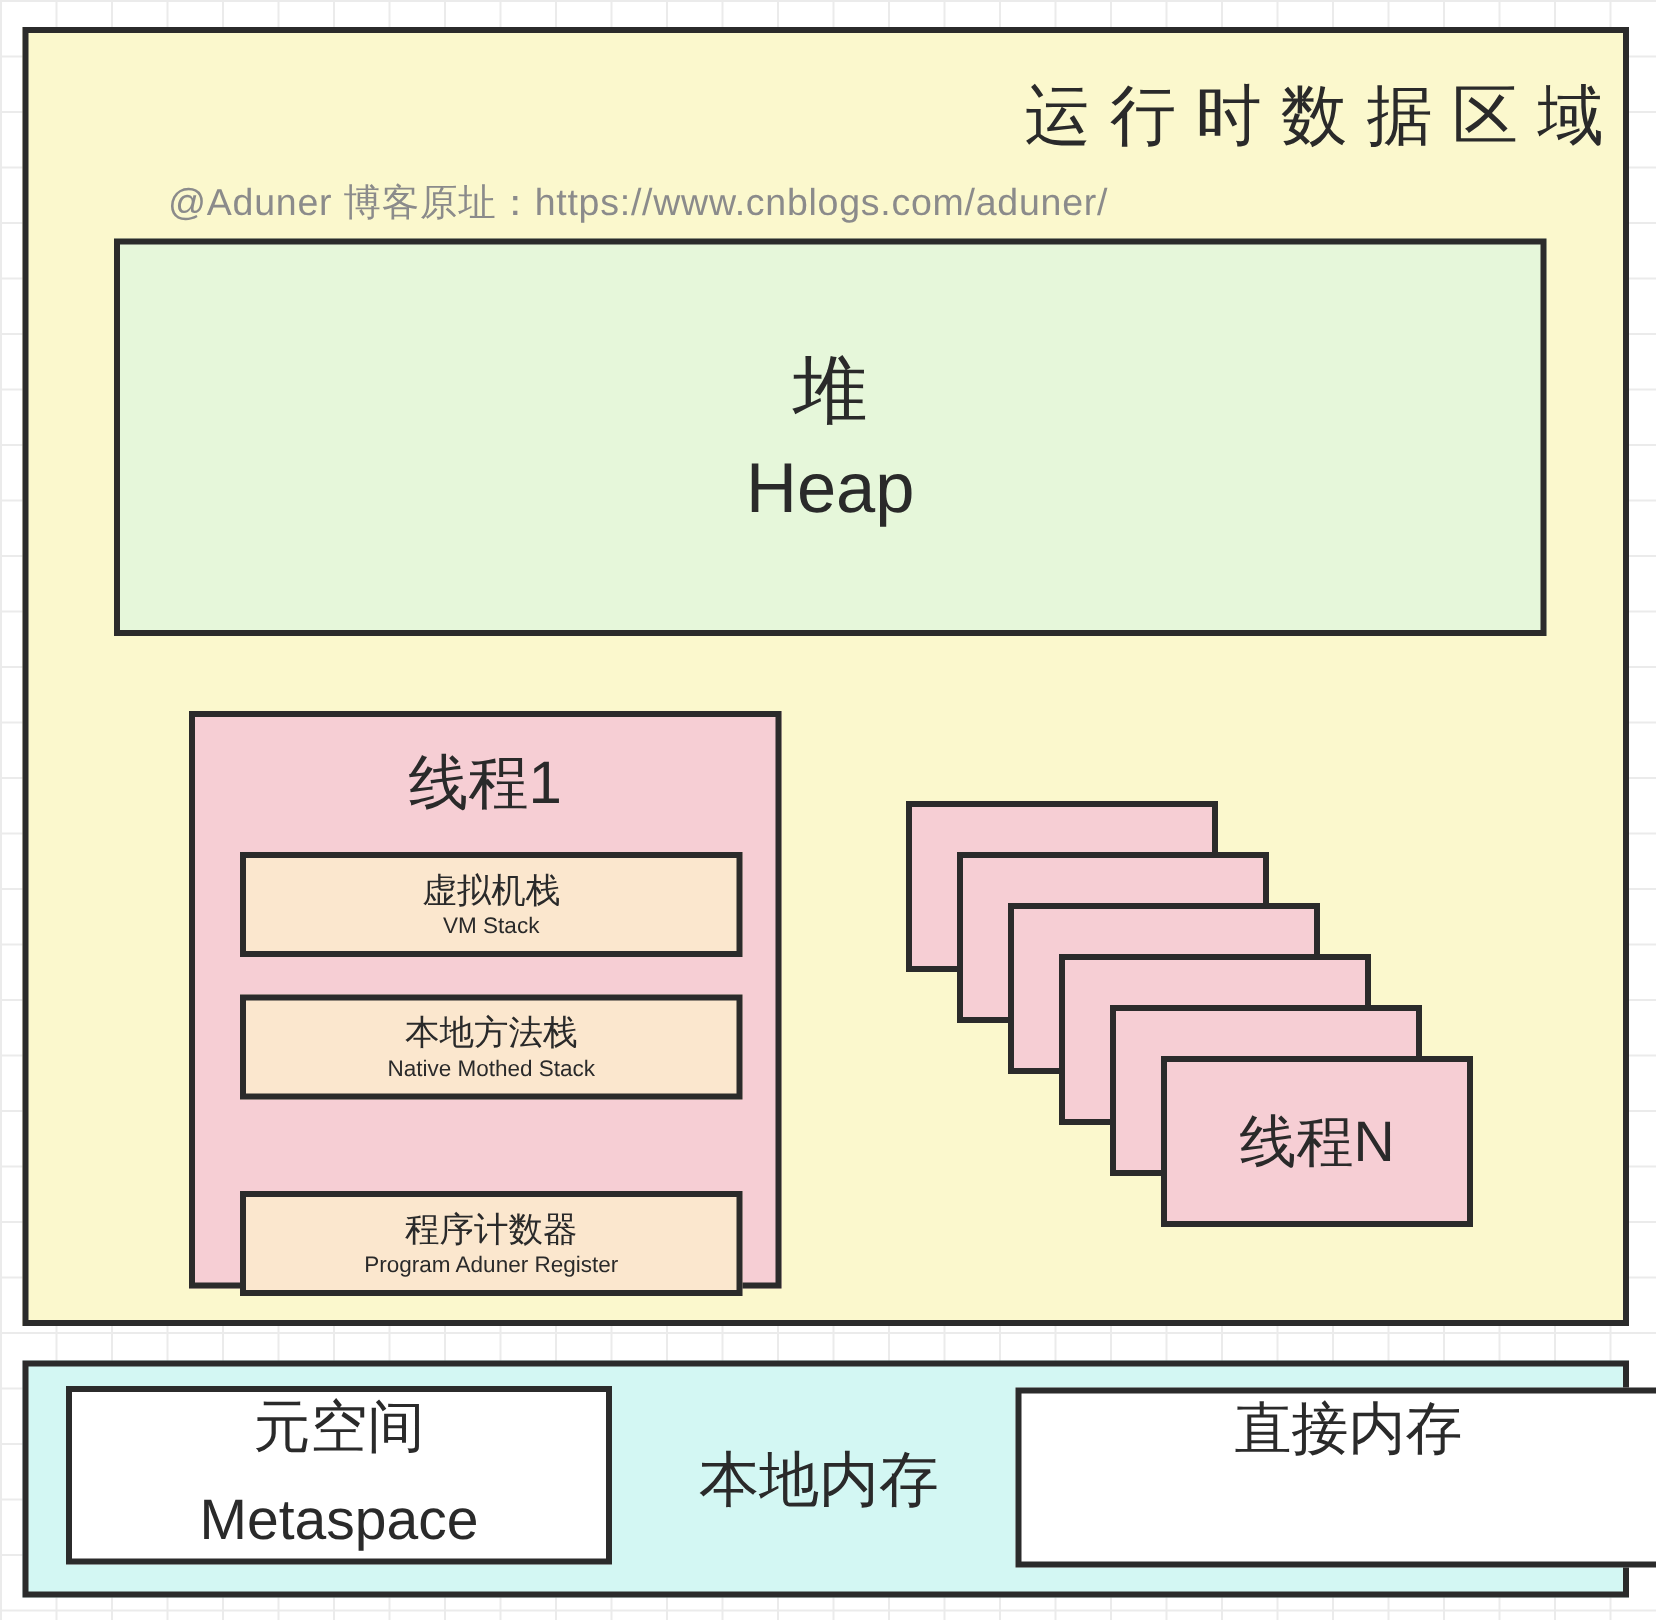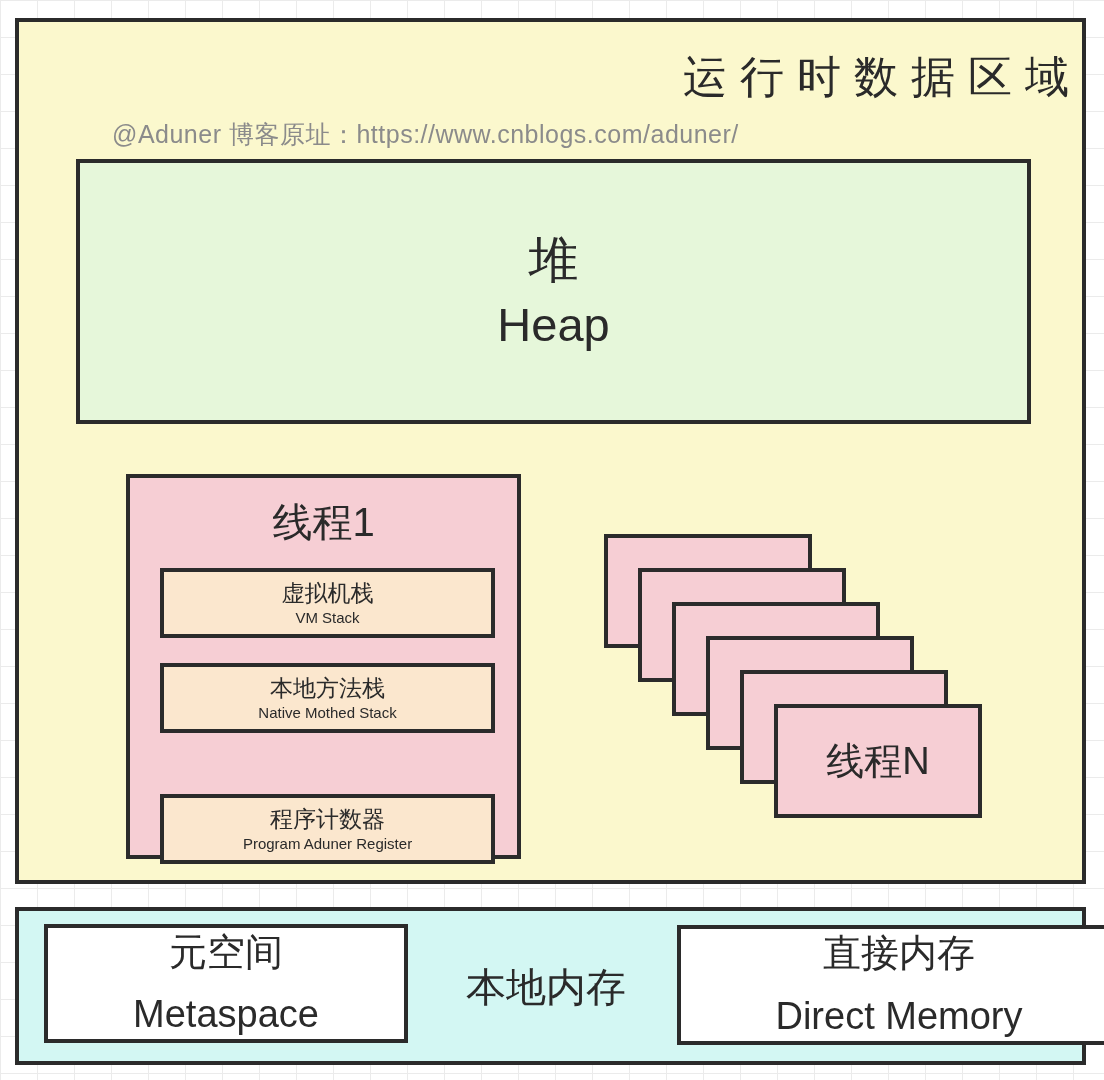--- a/index.html
+++ b/index.html
@@ -162,17 +162,16 @@
   <div class="native-box">
     <div class="white-box metaspace-box">
       <div class="zh">元空间</div>
       <div class="en">Metaspace</div>
     </div>
 
     <div class="native-label">本地内存</div>
 
     <div class="white-box direct-box">
       <div class="zh">直接内存</div>
-      <div class="en">Direct Memory</div>
     </div>
   </div>
 
 </div>
 
 </body></html>

